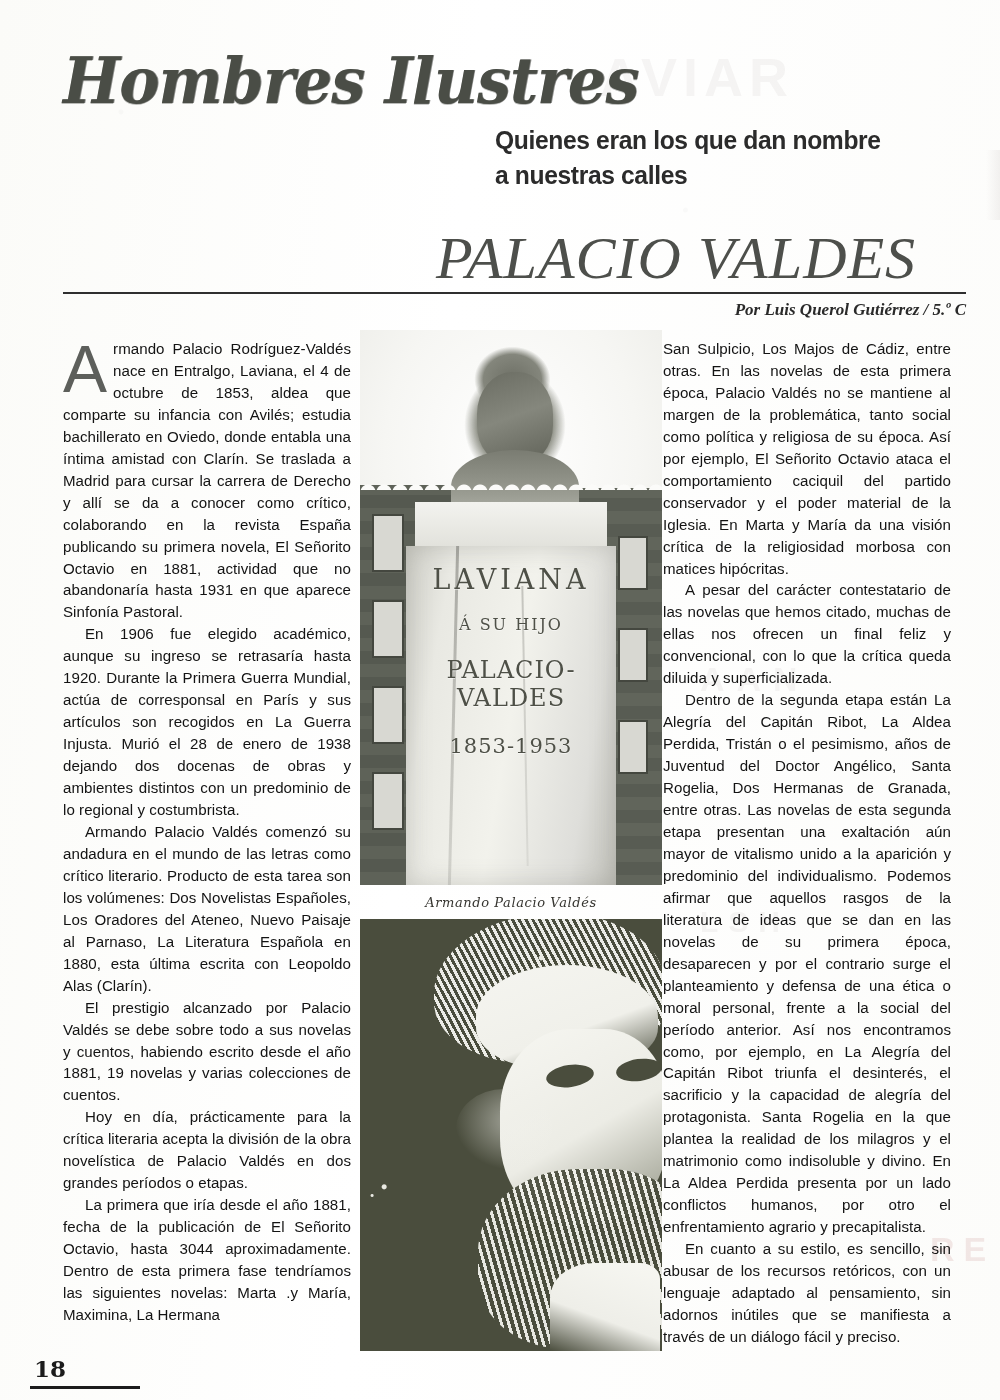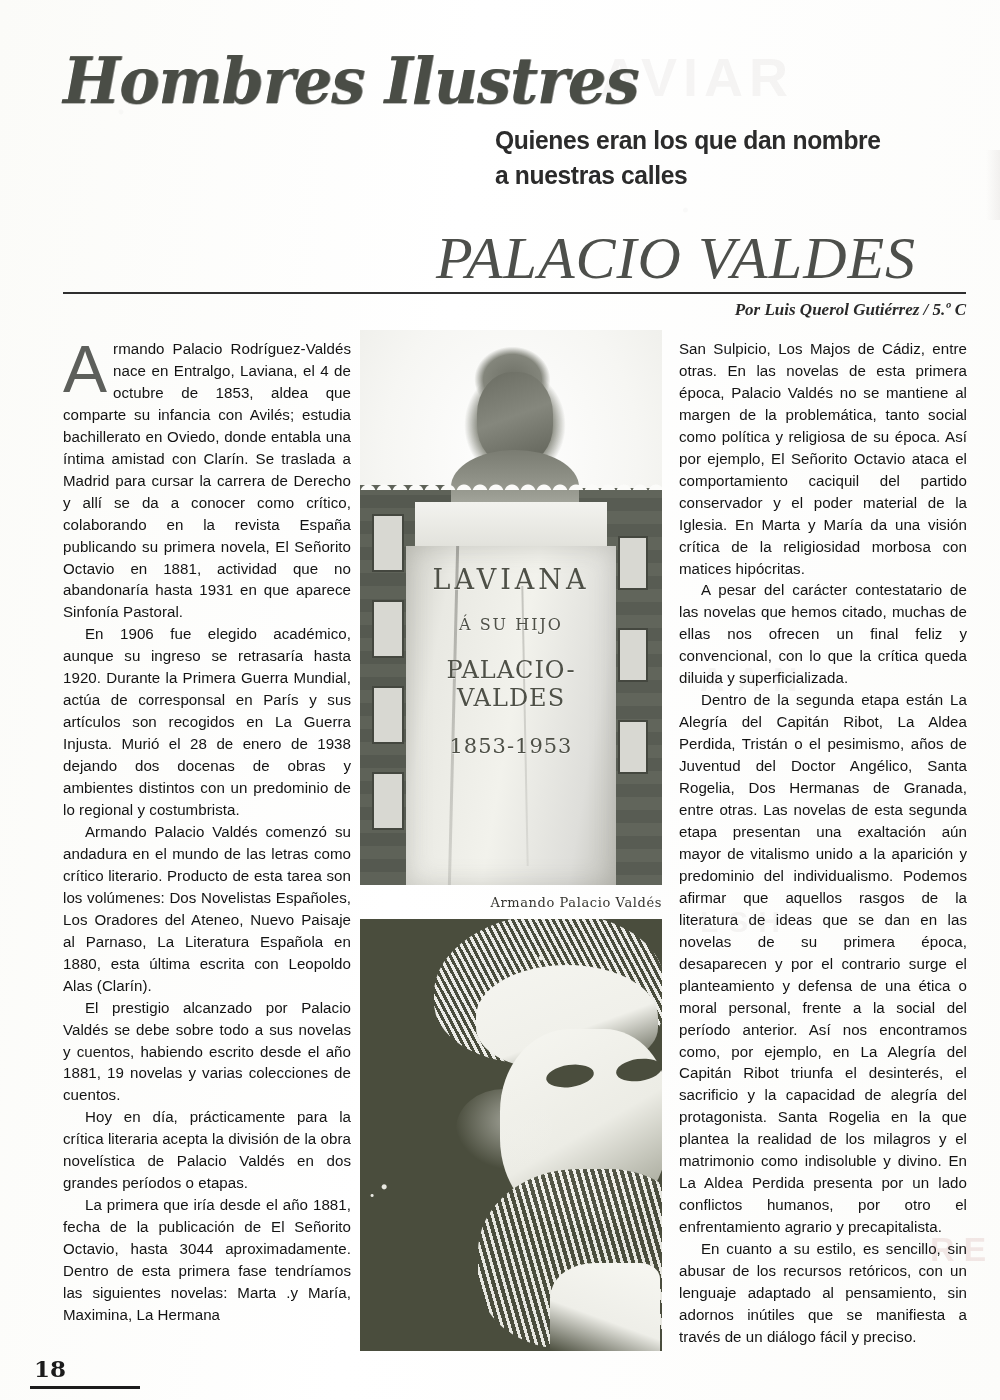--- a/index.html
+++ b/index.html
@@ -135,21 +135,21 @@
     font-family: "Liberation Sans", sans-serif;
     font-size: 15.1px;
     line-height: 1.455;
     text-align: justify;
     color: #131313;
     letter-spacing: 0.05px;
     -webkit-hyphens: none;
     hyphens: none;
   }
   .col-left  { left: 55px; }
-  .col-right { left: 671px; }
+  .col-right { left: 655px; }
 
   .col p { margin: 0; text-indent: 22px; }
   .col p.first { text-indent: 0; }
 
   .dropcap {
     float: left;
     font-family: "Liberation Sans", sans-serif;
     font-size: 66px;
     line-height: 0.82;
     font-weight: 300;
@@ -289,22 +289,23 @@
     background-repeat: repeat-x;
     pointer-events: none;
   }
   .deckle-top {
     top: 152px;
     background-image: radial-gradient(circle at 8px 10px, #fbfbf9 7px, rgba(0,0,0,0) 8px);
   }
 
   .photo-caption {
     margin-top: 10px;
-    text-align: right;
+    text-align: center;
     font-family: "DejaVu Serif", serif;
+    font-style: italic;
     font-size: 13px;
     letter-spacing: 0.6px;
     color: #35342f;
   }
 
   
   .photo-portrait {
     margin-top: 9px;
     height: 432px;
     background: #4a4d3d;

